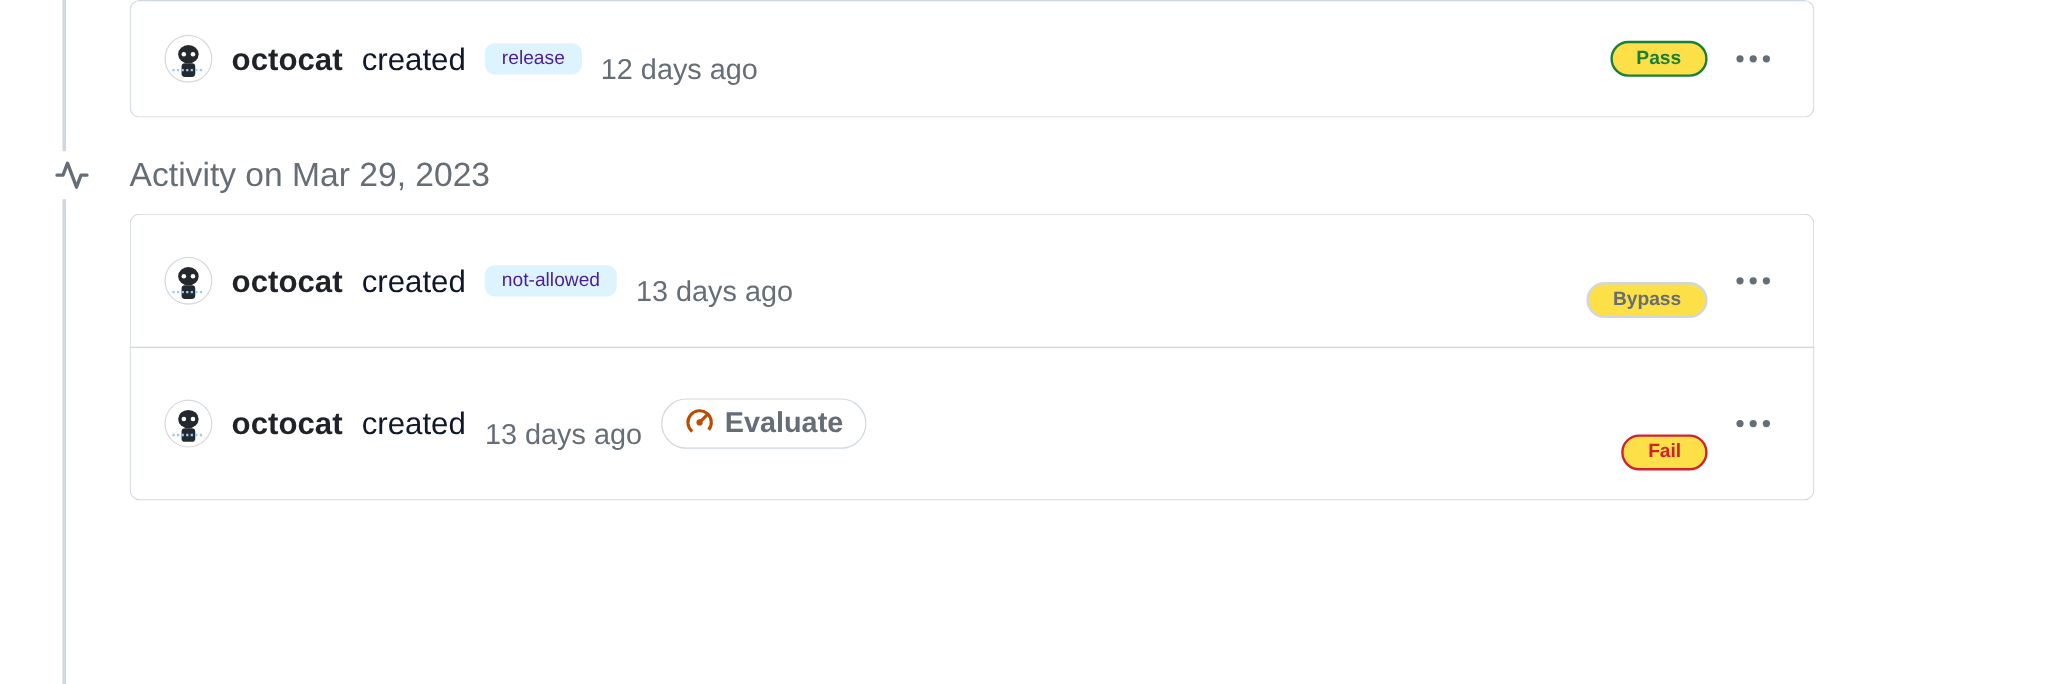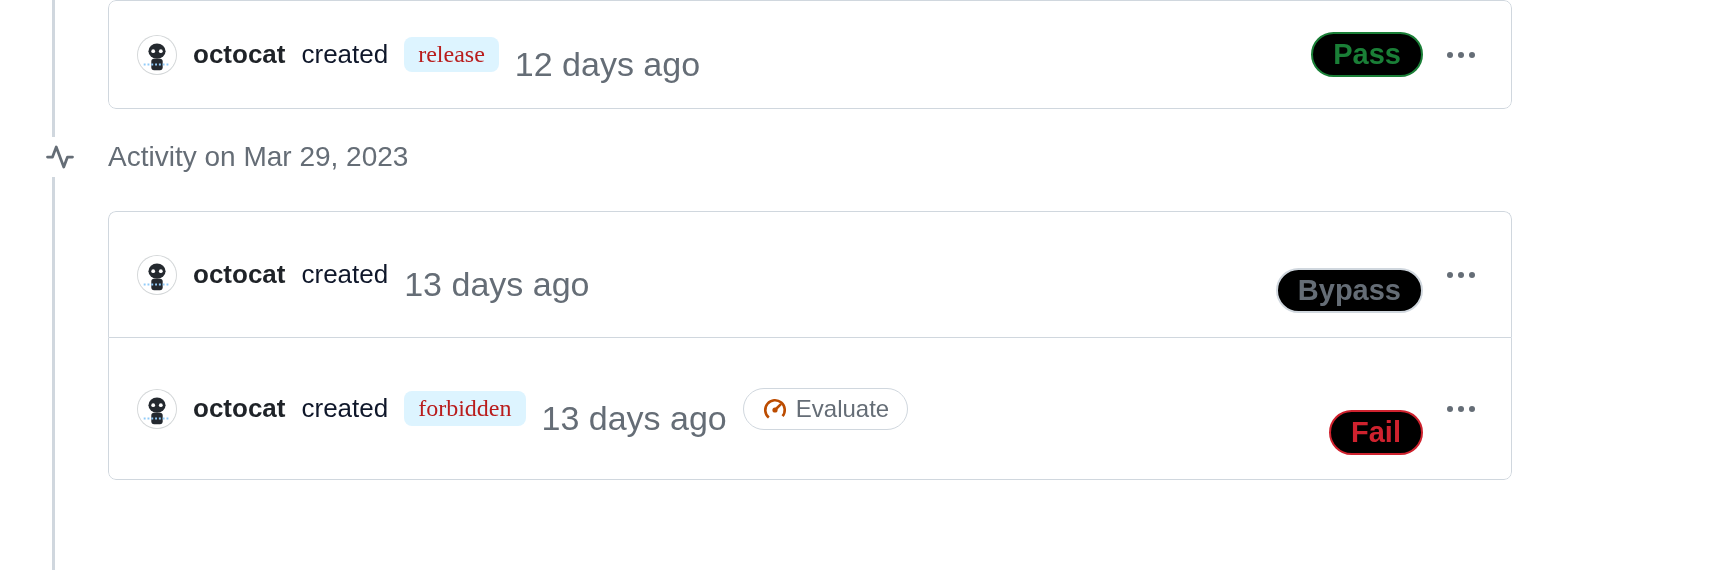--- a/index.html
+++ b/index.html
@@ -71,57 +71,57 @@
     font-size: 26px;
     color: #1f2328;
   }
   .action-text {
     font-size: 26px;
     color: #0f172a;
   }
   .ref-label {
     display: inline-block;
     background: #ddf4ff;
-    color: #b91c1c;
-    font-family: Liberation Serif, serif;
-    font-size: 24px;
+    color: #4c1d95;
+    font-family: Liberation Sans, sans-serif;
+    font-size: 16px;
     padding: 4px 14px;
     border-radius: 8px;
   }
   .timestamp {
-    font-size: 34px;
+    font-size: 24px;
     color: #656d76;
     margin-top: 20px;
   }
   .evaluate-chip {
     display: inline-flex;
-    align-items: flex-end;
+    align-items: flex-start;
     gap: 8px;
     border: 1px solid #d0d7de;
     border-radius: 999px;
     padding: 6px 18px;
     font-size: 24px;
-    font-weight: 400;
+    font-weight: 700;
     color: #656d76;
     background: #fff;
   }
   .evaluate-chip svg {
     width: 26px;
     height: 26px;
   }
   .spacer { flex: 1; }
   .status-pill {
     display: inline-flex;
     align-items: center;
     border-radius: 999px;
     padding: 4px 20px;
-    font-size: 29px;
+    font-size: 16px;
     font-weight: 600;
     border: 2px solid;
-    background: #000000;
+    background: #fde047;
   }
   .status-pass { color: #1a7f37; border-color: #1a7f37; }
   .status-bypass { color: #656d76; border-color: #d0d7de; margin-top: 32px; }
   .status-fail { color: #cf222e; border-color: #cf222e; margin-top: 48px; }
   .kebab {
     display: inline-flex;
     align-items: center;
     justify-content: center;
     width: 44px;
     height: 44px;
@@ -135,21 +135,21 @@
   .kebab-dots span {
     width: 6px;
     height: 6px;
     border-radius: 50%;
     background: #656d76;
   }
   .date-header {
     display: flex;
     align-items: center;
     gap: 20px;
-    margin: 18px 0 38px 0;
+    margin: 18px 0 16px 0;
     position: relative;
   }
   .date-header-icon {
     position: absolute;
     left: -68px;
     width: 40px;
     height: 40px;
     display: flex;
     align-items: center;
     justify-content: center;
@@ -216,20 +216,21 @@
               <circle cx="20" cy="20" r="20" fill="#fff"></circle>
               <ellipse cx="20" cy="16" rx="9" ry="8" fill="#24292f"></ellipse>
               <circle cx="16" cy="16" r="2" fill="#fff"></circle>
               <circle cx="24" cy="16" r="2" fill="#fff"></circle>
               <rect x="14" y="24" width="12" height="12" rx="3" fill="#24292f"></rect>
               <line x1="6" y1="30" x2="34" y2="30" stroke="#91cbf9" stroke-width="2" stroke-dasharray="2 2"></line>
             </svg>
         </span>
         <span class="actor-name">octocat</span>
         <span class="action-text">created</span>
+        <span class="ref-label">not-allowed</span>
         <span class="timestamp">13 days ago</span>
         <span class="spacer"></span>
         <span class="status-pill status-bypass">Bypass</span>
         <span class="kebab">
           <span class="kebab-dots">
               <span></span>
               <span></span>
               <span></span>
             </span>
         </span>
@@ -241,21 +242,20 @@
               <circle cx="20" cy="20" r="20" fill="#fff"></circle>
               <ellipse cx="20" cy="16" rx="9" ry="8" fill="#24292f"></ellipse>
               <circle cx="16" cy="16" r="2" fill="#fff"></circle>
               <circle cx="24" cy="16" r="2" fill="#fff"></circle>
               <rect x="14" y="24" width="12" height="12" rx="3" fill="#24292f"></rect>
               <line x1="6" y1="30" x2="34" y2="30" stroke="#91cbf9" stroke-width="2" stroke-dasharray="2 2"></line>
             </svg>
         </span>
         <span class="actor-name">octocat</span>
         <span class="action-text">created</span>
-        <span class="ref-label">forbidden</span>
         <span class="timestamp">13 days ago</span>
         <span class="evaluate-chip">
           <svg viewBox="0 0 24 24">
               <circle cx="12" cy="12" r="9" fill="none" stroke="#bc4c00" stroke-width="2.4" stroke-dasharray="42 14" transform="rotate(130 12 12)"></circle>
               <circle cx="12" cy="12" r="2.4" fill="#bc4c00"></circle>
               <line x1="12" y1="12" x2="17" y2="7" stroke="#bc4c00" stroke-width="2.4" stroke-linecap="round"></line>
             </svg>
           <span>Evaluate</span>
         </span>
         <span class="spacer"></span>

